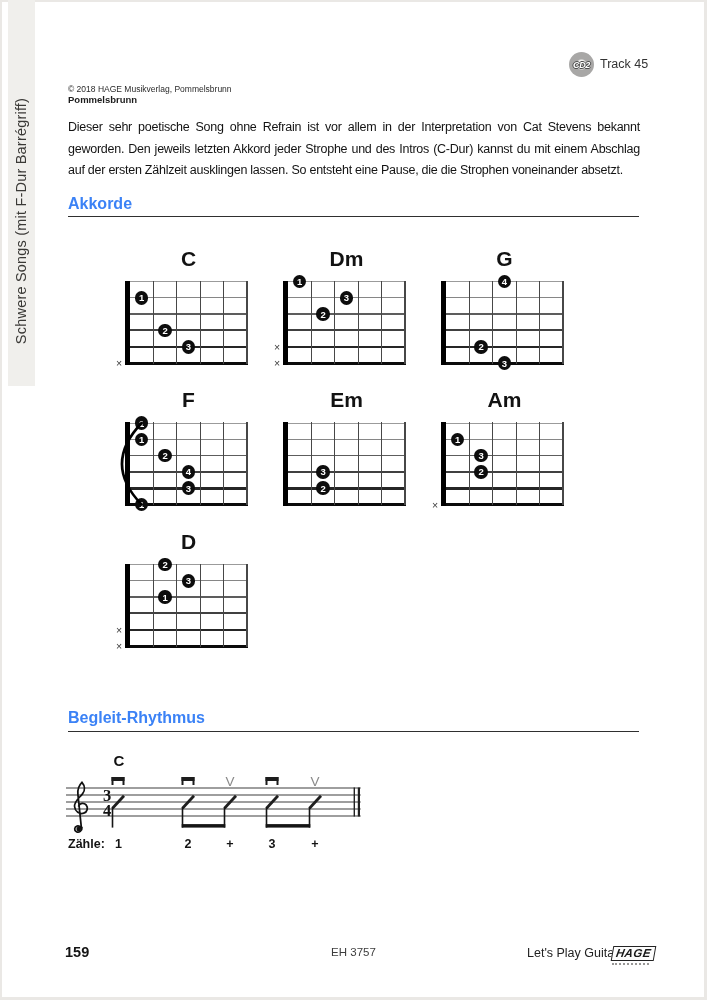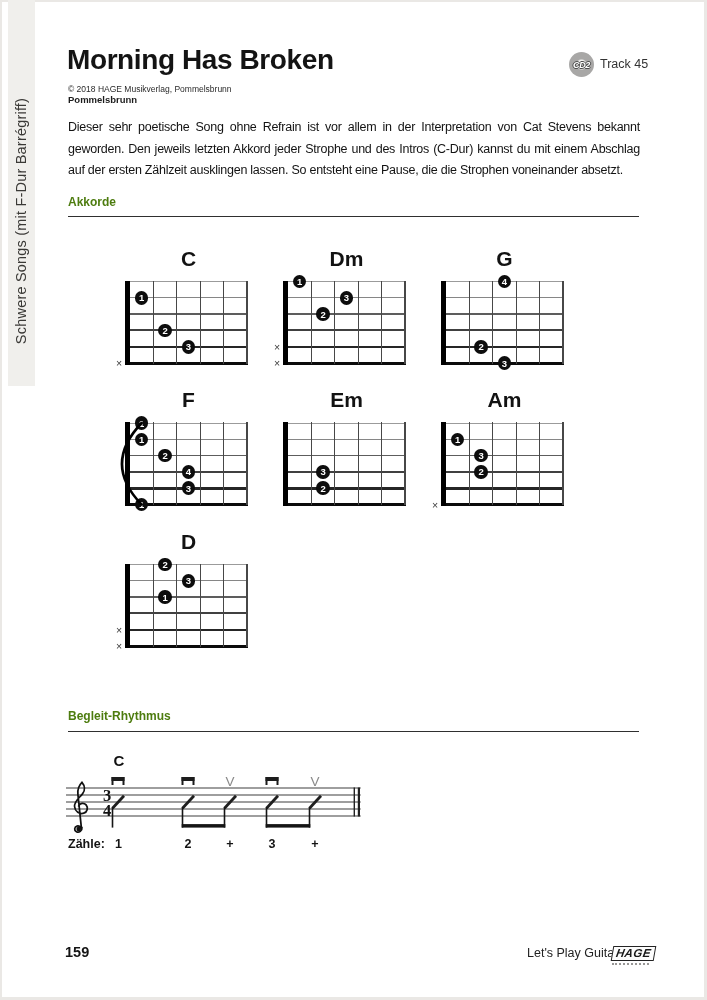--- a/index.html
+++ b/index.html
@@ -21,21 +21,21 @@
   .cd-disc{position:absolute;left:569px;top:52px;width:25px;height:25px;border-radius:50%;
            background:radial-gradient(circle at 50% 50%,#c9c8c7 0 10%,#f3f2f1 14% 24%,#a8a7a6 32% 70%,#8f8e8d 100%);
            display:flex;align-items:center;justify-content:center;}
   .cd-disc span{font-size:9px;font-weight:bold;font-style:italic;color:#fff;letter-spacing:-.3px;
            text-shadow:-1px 0 0 #4e4e4e,1px 0 0 #4e4e4e,0 -1px 0 #4e4e4e,0 1px 0 #4e4e4e;}
   .track{position:absolute;left:600px;top:57px;font-size:12.5px;color:#333;}
   
   .intro{position:absolute;left:68px;top:117px;width:572px;font-size:12.5px;line-height:21.6px;
          letter-spacing:-.25px;text-align:justify;color:#131313;}
   
-  .sec-h{position:absolute;font-size:12px;font-weight:bold;color:#4d7c0f;}
+  .sec-h{position:absolute;font-size:16px;font-weight:bold;color:#3b82f6;}
   .rule{position:absolute;left:68px;width:571px;height:1.6px;background:#2f2f2f;}
   
   .chord-grid{position:absolute;width:117px;height:81.6px;}
   .chord-name{position:absolute;left:0;top:-35px;width:117px;text-align:center;
               font-size:21px;font-weight:bold;color:#121212;}
   .sline,.fline,.nut,.dot,.muted,.barre{position:absolute;}
   .fline{width:1.2px;top:-.6px;height:82.8px;background:#474747;}
   .nut{left:-4.6px;width:4.6px;top:-1px;height:84px;background:#000;}
   .dot{width:13.6px;height:13.6px;border-radius:50%;background:#0d0d0d;color:#fff;
        font-size:9.5px;font-weight:bold;display:flex;align-items:center;justify-content:center;}
@@ -68,21 +68,20 @@
 
   <div class="edge" style="left:0;top:0;width:707px;height:2px;"></div>
   <div class="edge" style="left:0;top:0;width:2px;height:1000px;"></div>
   <div class="edge" style="left:704px;top:0;width:3px;height:1000px;"></div>
   <div class="edge" style="left:0;top:997px;width:707px;height:3px;"></div>
 
   <div class="sidebar">
     <span>Schwere Songs (mit F-Dur Barrégriff)</span>
   </div>
 
-  <div class="title">Morning Has Broken</div>
   <div class="copyright">© 2018 HAGE Musikverlag, Pommelsbrunn</div>
   <div class="credit">Pommelsbrunn</div>
   <div class="cd-disc">
     <span>CD2</span>
   </div>
   <div class="track">Track 45</div>
 
   <div class="intro">Dieser sehr poetische Song ohne Refrain ist vor allem in der Interpretation von Cat Stevens bekannt geworden. Den jeweils letzten Akkord jeder Strophe und des Intros (C-Dur) kannst du mit einem Abschlag auf der ersten Zählzeit ausklingen lassen. So entsteht eine Pause, die die Strophen voneinander absetzt.</div>
 
   <div class="sec-h" style="left:68px;top:195px;">Akkorde</div>
@@ -280,19 +279,20 @@
   </svg>
 
   <div class="counts-label">Zähle:</div>
   <span class="count" style="left:118.5px;">1</span>
   <span class="count" style="left:188px;">2</span>
   <span class="count" style="left:230px;">+</span>
   <span class="count" style="left:272px;">3</span>
   <span class="count" style="left:315px;">+</span>
 
   <div class="pagenum">159</div>
+  <div class="edition">EH 3757</div>
   <div class="series">Let's Play Guitar</div>
   <div class="logo">
     <div class="logo-box">HAGE</div>
     <div class="logo-sub"></div>
   </div>
 
 </div>
 
 </body></html>

